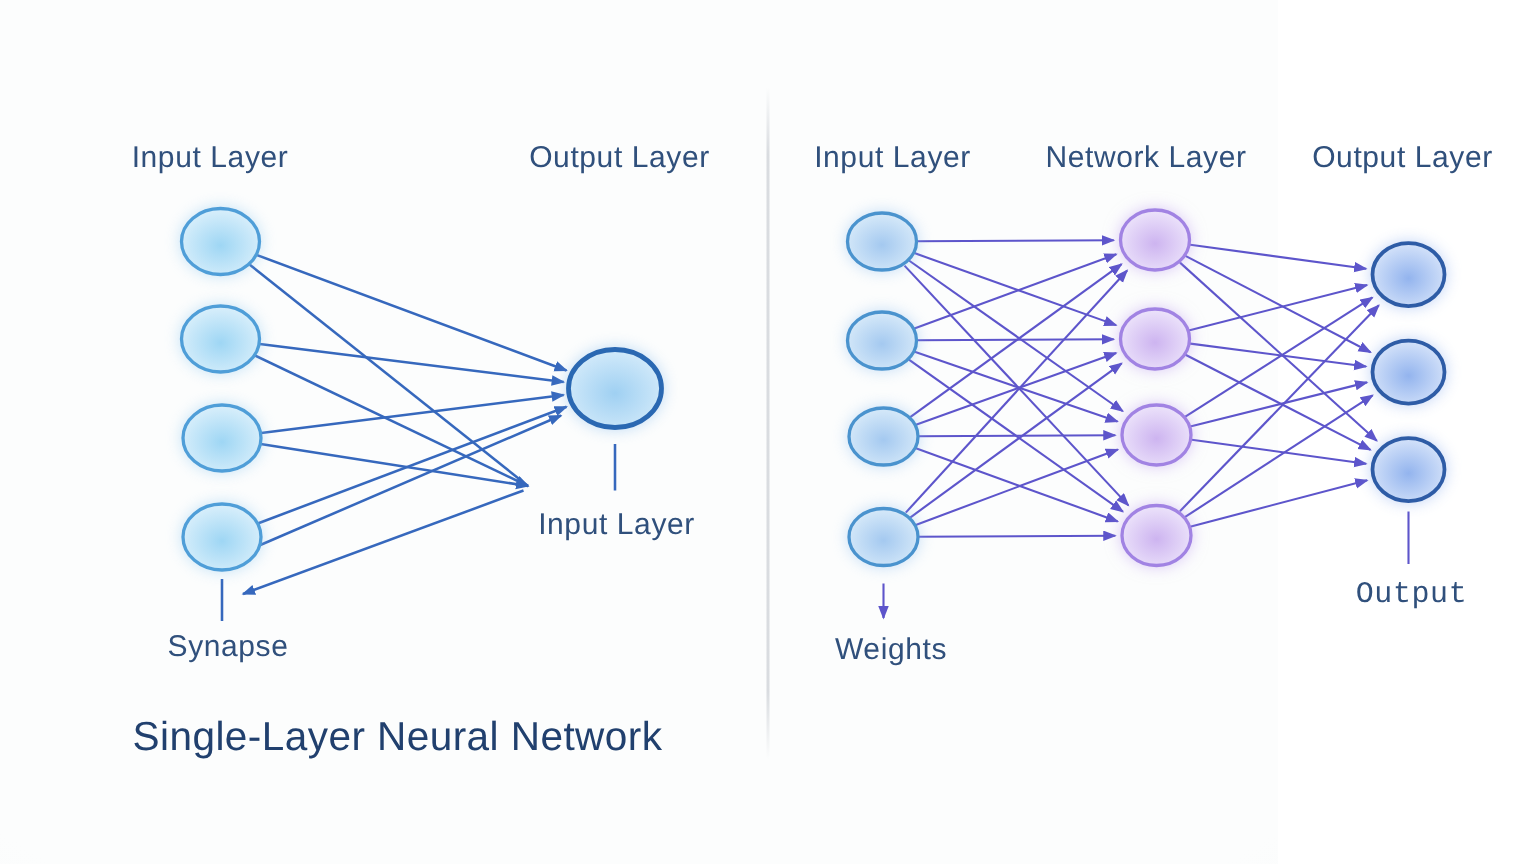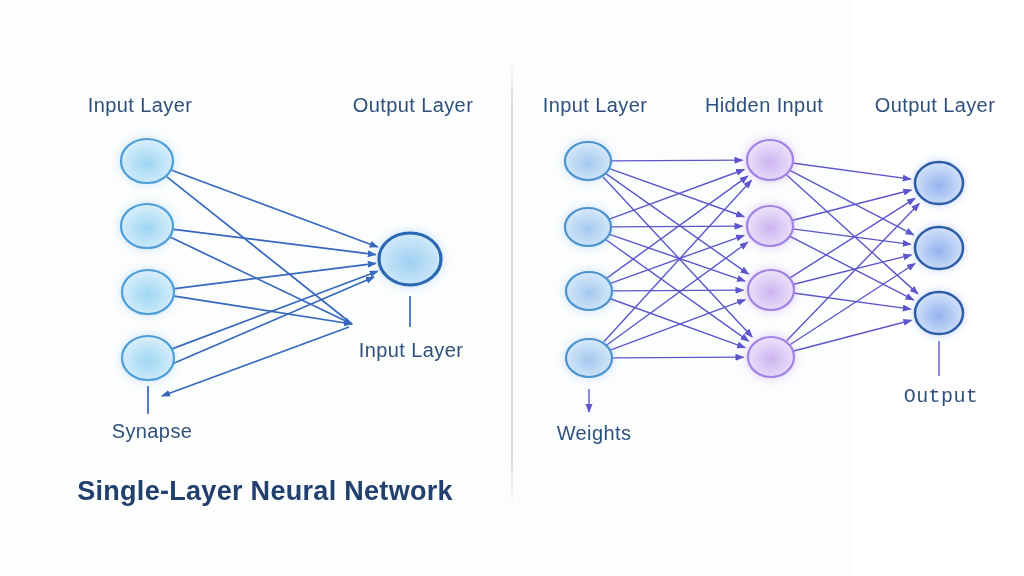--- a/index.html
+++ b/index.html
@@ -17,21 +17,21 @@
     position: absolute; left: 511px; top: 58px; width: 2px; height: 448px;
     border-radius: 2px;
   }
   .label {
     position: absolute; transform: translateX(-50%);
     font-size: 20px; line-height: 22px; color: #30507c;
     letter-spacing: 0.4px; white-space: nowrap;
   }
   .title {
     position: absolute; transform: translateX(-50%);
-    font-size: 27px; line-height: 30px; font-weight: 700; color: #21406e;
+    font-size: 27px; line-height: 30px; font-weight: 400; color: #21406e;
     letter-spacing: 0.3px; white-space: nowrap;
   }
 </style>
 </head>
 <body>
 
 <div class="canvas">
 
   <svg id="net-svg" width="1024" height="576">
       <defs>
@@ -127,18 +127,18 @@
 
   <div class="divider" style="background: linear-gradient(rgba(255, 255, 255, 0), rgb(217, 220, 224) 10%, rgb(217, 220, 224) 90%, rgba(255, 255, 255, 0));"></div>
 
   <div class="label" style="left: 140px; top: 94px; color: rgb(48, 80, 124);">Input Layer</div>
   <div class="label" style="left: 413px; top: 94px; color: rgb(48, 80, 124);">Output Layer</div>
   <div class="label" style="left: 411px; top: 339px; color: rgb(48, 80, 124);">Input Layer</div>
   <div class="label" style="left: 152px; top: 420px; color: rgb(48, 80, 124);">Synapse</div>
   <div class="title" style="left: 265px; top: 476px; color: rgb(33, 64, 110);">Single-Layer Neural Network</div>
 
   <div class="label" style="left: 595px; top: 94px; color: rgb(48, 80, 124);">Input Layer</div>
-  <div class="label" style="left: 764px; top: 94px; color: rgb(48, 80, 124);">Hidden Input</div>
+  <div class="label" style="left: 764px; top: 94px; color: rgb(48, 80, 124);">Network Layer</div>
   <div class="label" style="left: 935px; top: 94px; color: rgb(48, 80, 124);">Output Layer</div>
   <div class="label" style="left: 594px; top: 422px; color: rgb(48, 80, 124);">Weights</div>
   <div class="label" style="left: 941px; top: 386px; color: rgb(48, 80, 124); font-family: Liberation Mono, monospace;">Output</div>
 
 </div>
 
 </body></html>

